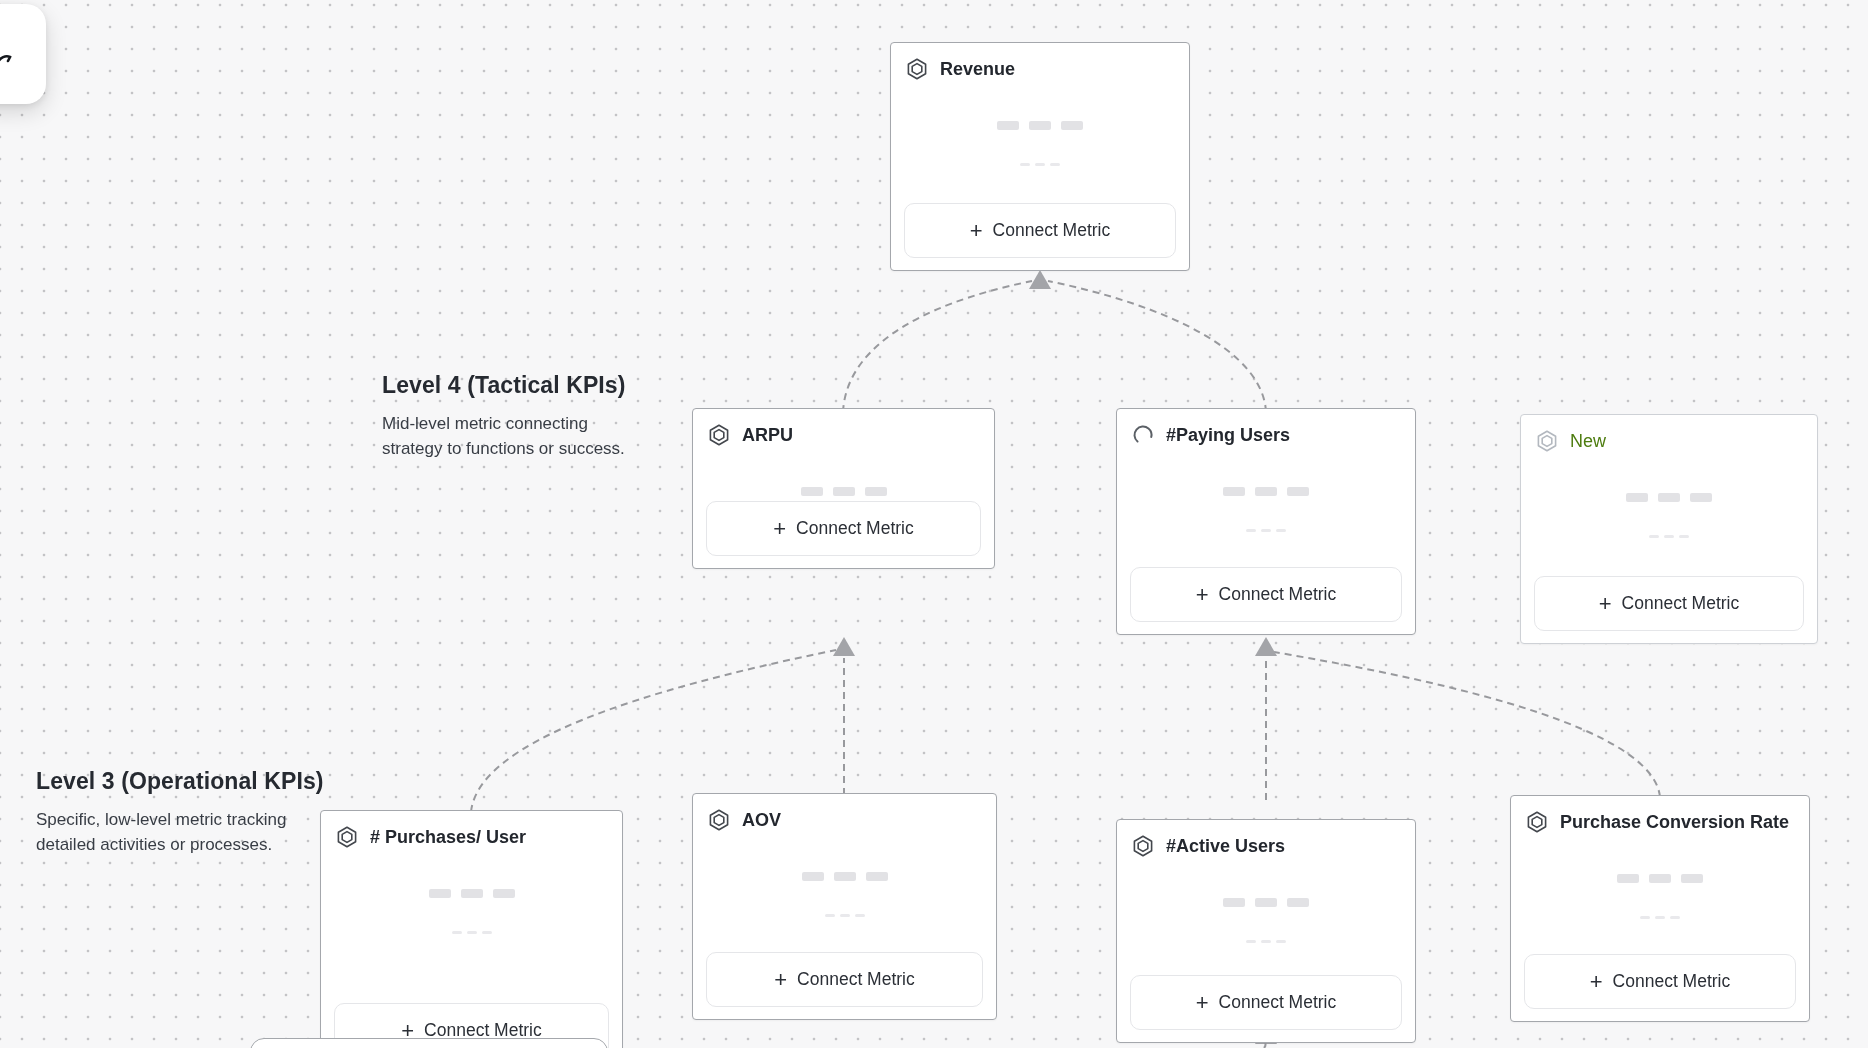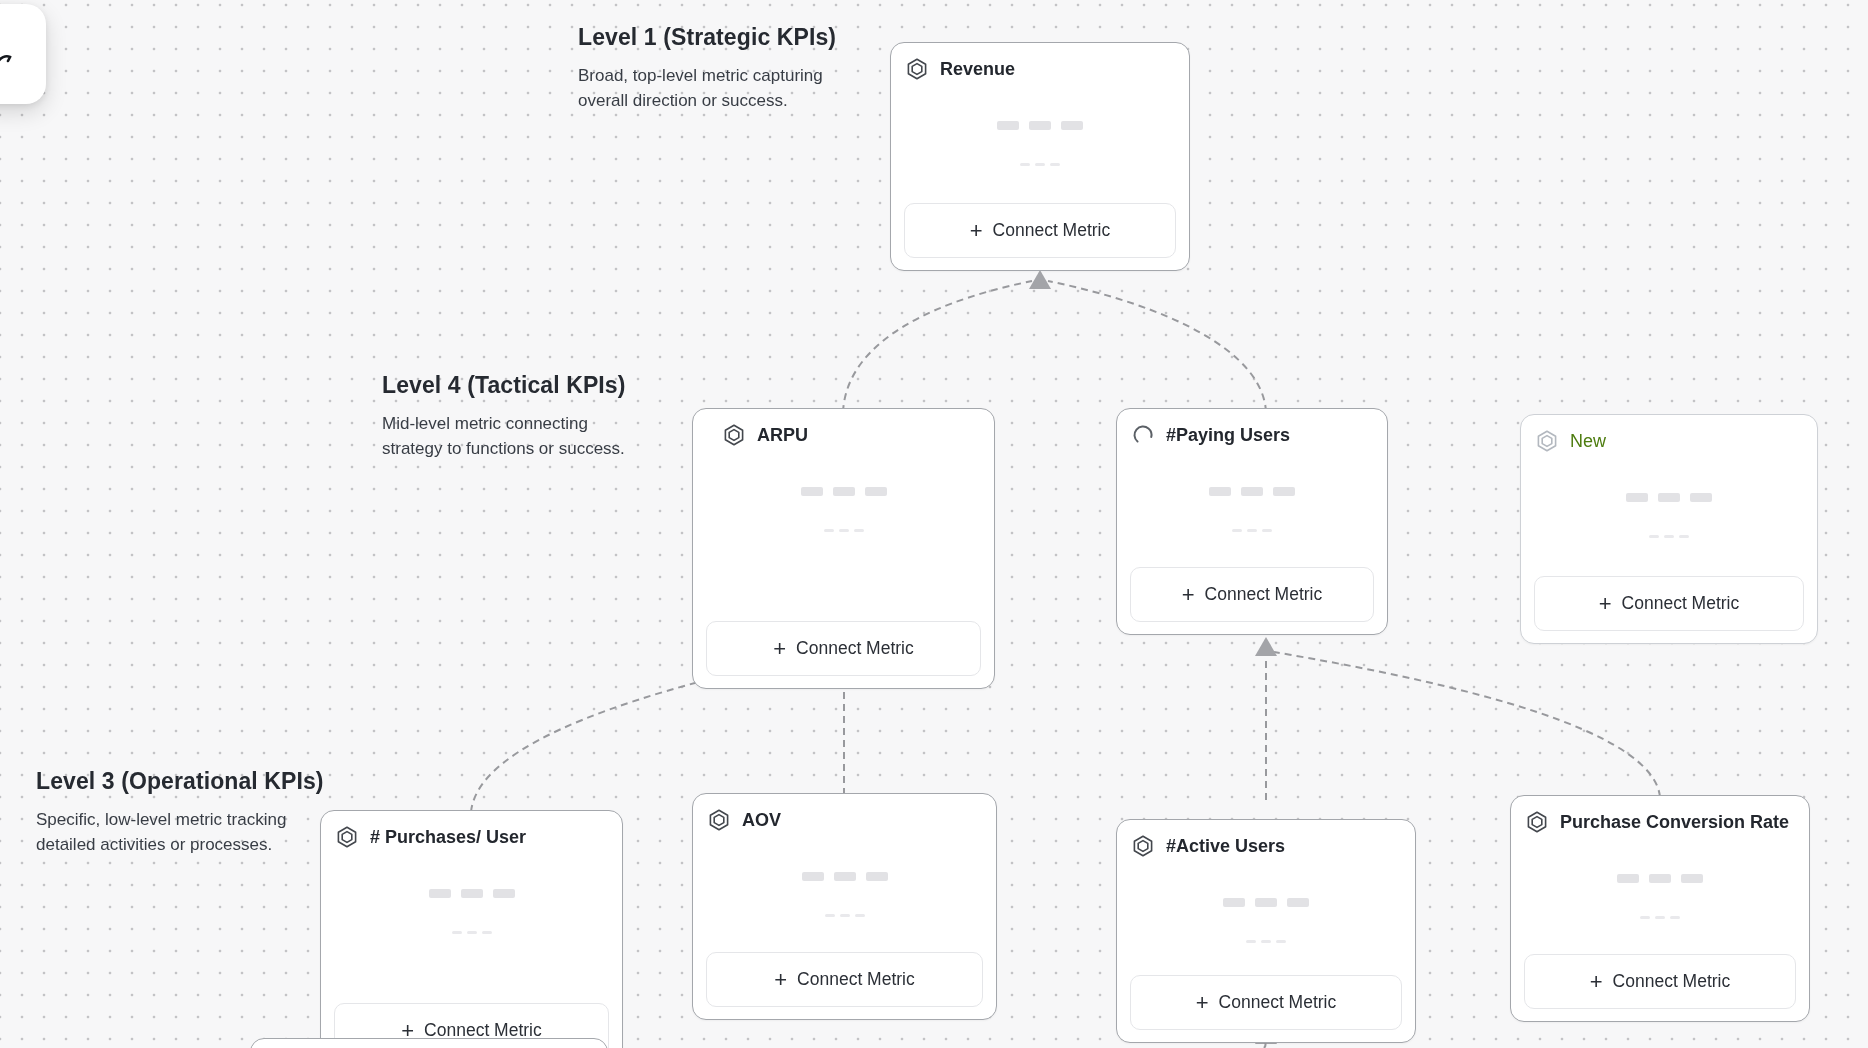--- a/index.html
+++ b/index.html
@@ -28,21 +28,21 @@
   .floating-panel svg { position:absolute; left:30px; top:44px; }
 
   
   .level-label { position:absolute; }
   .level-label h2 { font-size:23px; font-weight:700; color:#262a31; margin:0 0 12px 0; letter-spacing:0.1px; }
   .level-label p  { font-size:17px; color:#383d45; line-height:25px; white-space:pre-line; }
 
   
   .card {
     position:absolute; background:#fff;
-    border:1.5px solid #a4a7ac; border-radius:14px;
+    border:1.5px solid #a4a7ac; border-radius:4px;
     box-shadow:0 1px 2px rgba(0,0,0,0.04);
   }
   .card-header { display:flex; align-items:center; gap:12px; padding:15px 14px 0 15px; }
   .card-title { font-size:18px; font-weight:700; color:#23272e; white-space:nowrap; }
   .icon-wrap { width:22px; height:22px; flex:0 0 22px; display:flex; align-items:center; justify-content:center; }
 
   .card.placeholder { border-color:#ced1d6; }
   .card.placeholder .card-title { color:#4d7c0f; font-weight:400;text-align:center; }
 
   .sk-row1, .sk-row2 { position:absolute; left:0; right:0; display:flex; justify-content:center; }
@@ -88,25 +88,20 @@
     <polygon points="1266,1025 1255,1044 1277,1044"></polygon>
     <path d="M1264 1048 C1268 1044 1263 1042 1266 1038"></path>
   </svg>
 
   <div class="floating-panel">
     <svg width="22" height="22" viewBox="0 0 22 22">
       <path d="M1 16 C4 9 10 7 14 9 L12 13" fill="none" stroke="#15181d" stroke-width="2.6" stroke-linecap="round"></path>
     </svg>
   </div>
 
-  <div class="level-label" style="left:578px; top:24px;">
-    <h2>Level 1 (Strategic KPIs)</h2>
-    <p>Broad, top-level metric capturing
-overall direction or success.</p>
-  </div>
   <div class="level-label" style="left:382px; top:372px;">
     <h2>Level 4 (Tactical KPIs)</h2>
     <p>Mid-level metric connecting
 strategy to functions or success.</p>
   </div>
   <div class="level-label" style="left:36px; top:768px;">
     <h2>Level 3 (Operational KPIs)</h2>
     <p>Specific, low-level metric tracking
 detailed activities or processes.</p>
   </div>
@@ -132,21 +127,21 @@
         <span></span>
         <span></span>
         <span></span>
       </div>
     <button class="connect-btn">
       <span class="plus">+</span>
       <span>Connect Metric</span>
     </button>
   </div>
 
-  <div class="card" style="left:692px; top:408px; width:303px; height:281px;padding-left:15px;">
+  <div class="card" style="left:692px; top:408px; width:303px; height:161px;">
     <div class="card-header">
       <span class="icon-wrap">
         <svg width="22" height="22" viewBox="0 0 22 22">
             <g fill="none" stroke="#43474d" stroke-width="1.6" stroke-linejoin="round">
               <path d="M11 1.2 L19.6 6.2 V15.8 L11 20.8 L2.4 15.8 V6.2 Z"></path>
               <path d="M11 5.6 L15.8 8.4 V13.6 L11 16.4 L6.2 13.6 V8.4 Z"></path>
             </g>
           </svg>
       </span>
       <span class="card-title">ARPU</span>
@@ -160,21 +155,21 @@
         <span></span>
         <span></span>
         <span></span>
       </div>
     <button class="connect-btn">
       <span class="plus">+</span>
       <span>Connect Metric</span>
     </button>
   </div>
 
-  <div class="card" style="left:1116px; top:408px; width:272px; height:227px;">
+  <div class="card" style="left:1116px; top:408px; width:300px; height:227px;">
     <div class="card-header">
       <span class="icon-wrap">
         <svg width="22" height="22" viewBox="0 0 22 22">
             <circle cx="11" cy="11" r="8.5" fill="none" stroke="#5b6066" stroke-width="2" stroke-linecap="round" stroke-dasharray="36 18" transform="rotate(130 11 11)"></circle>
           </svg>
       </span>
       <span class="card-title">#Paying Users</span>
     </div>
     <div class="sk-row1">
         <span></span>

